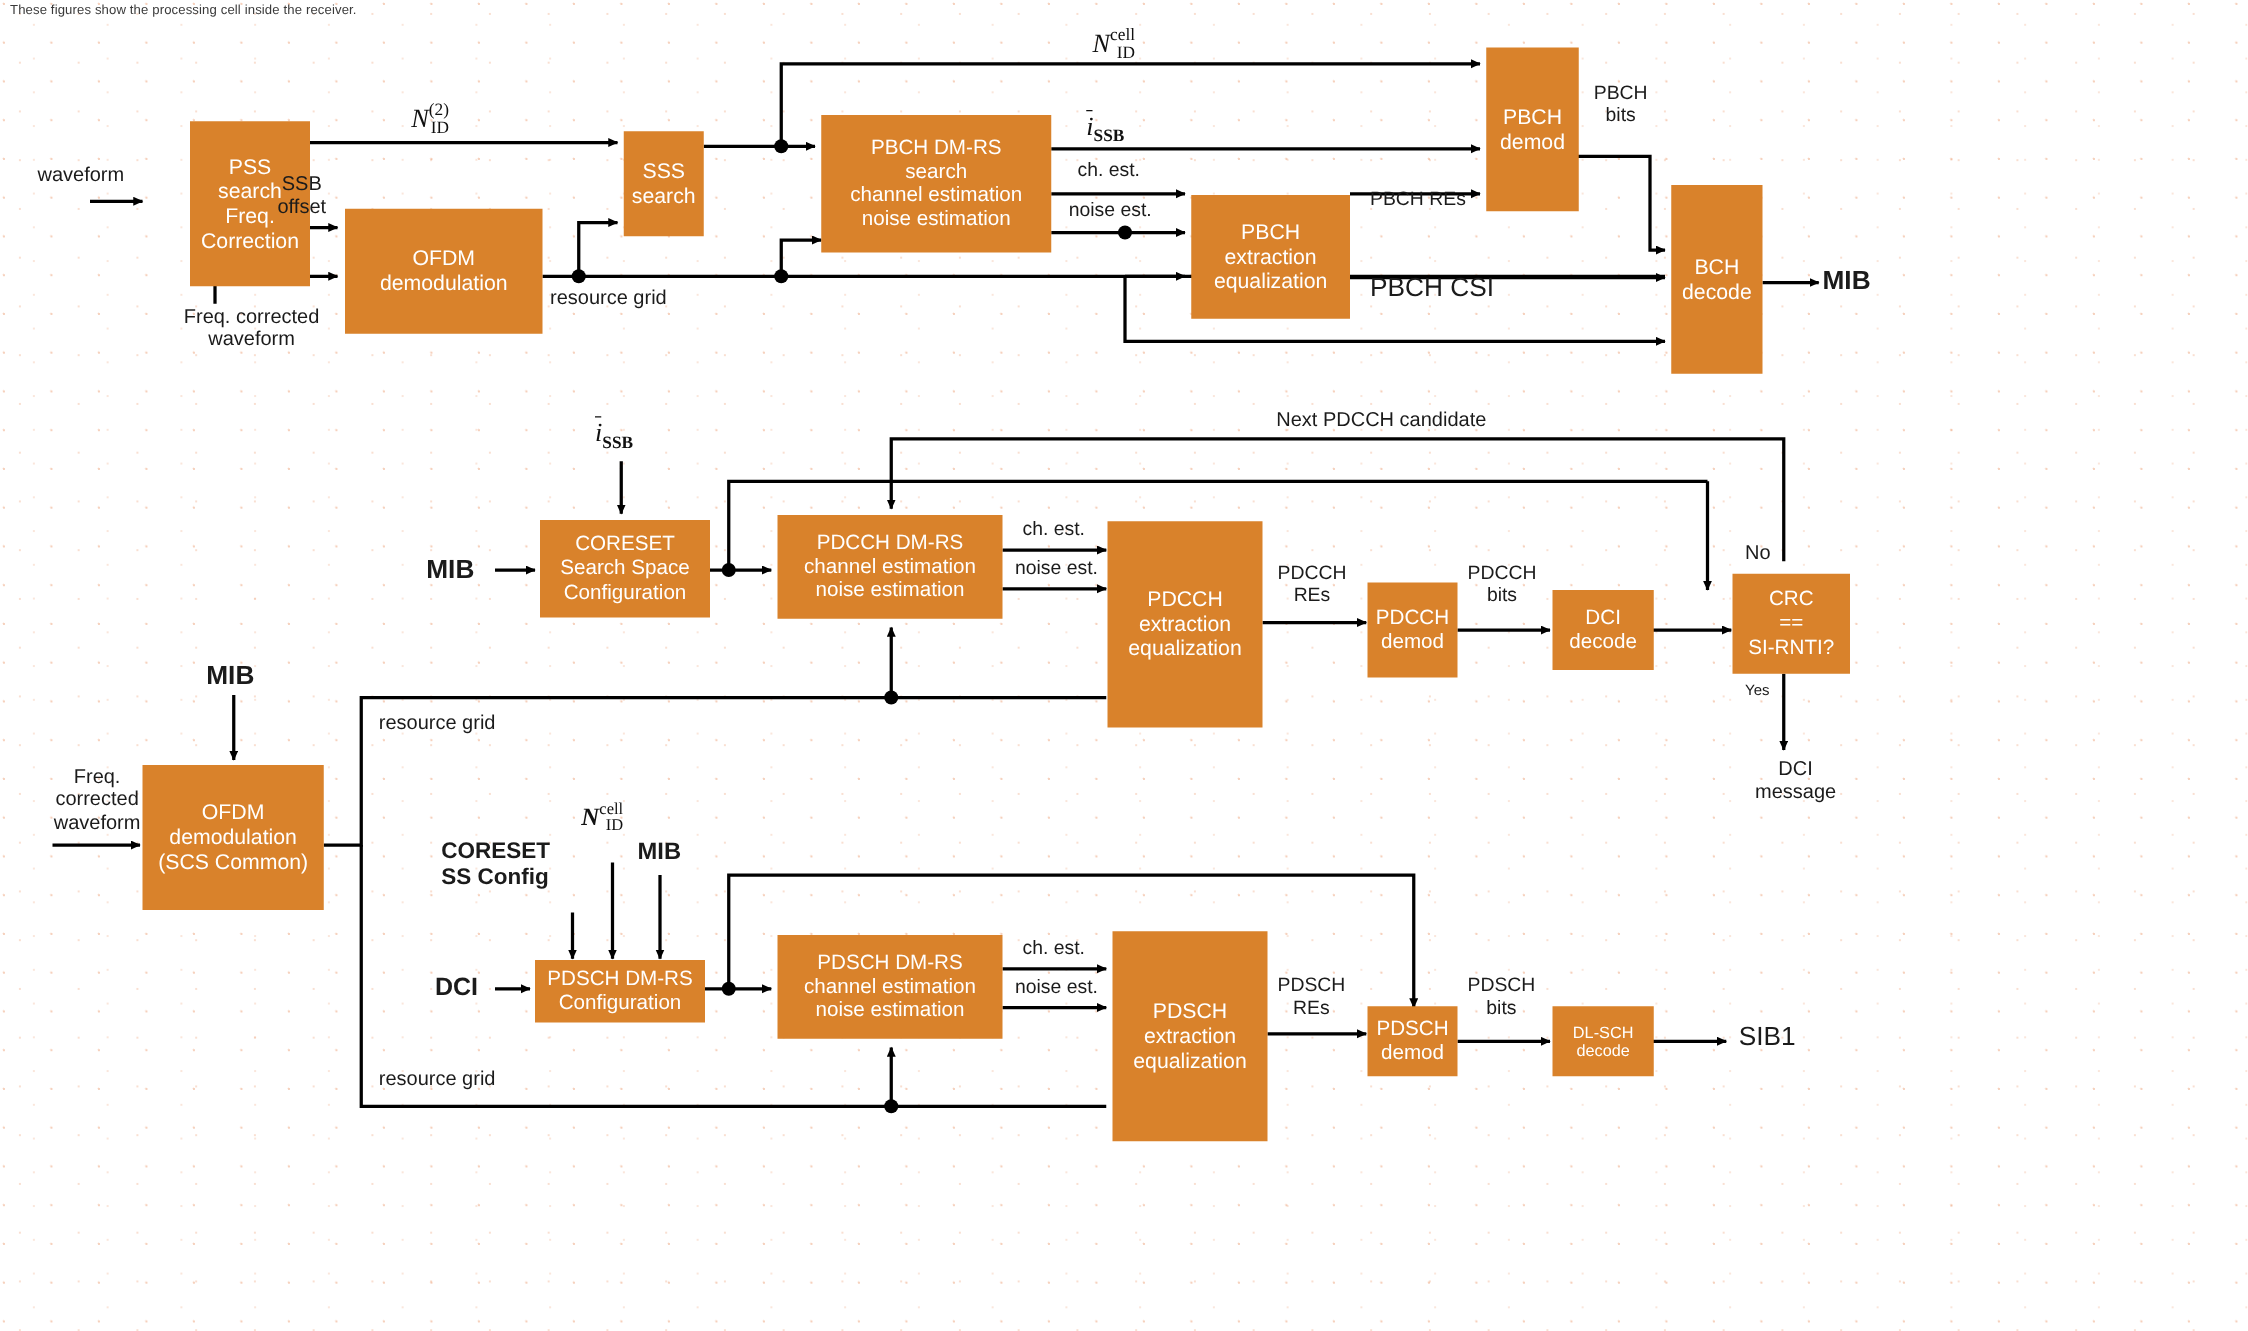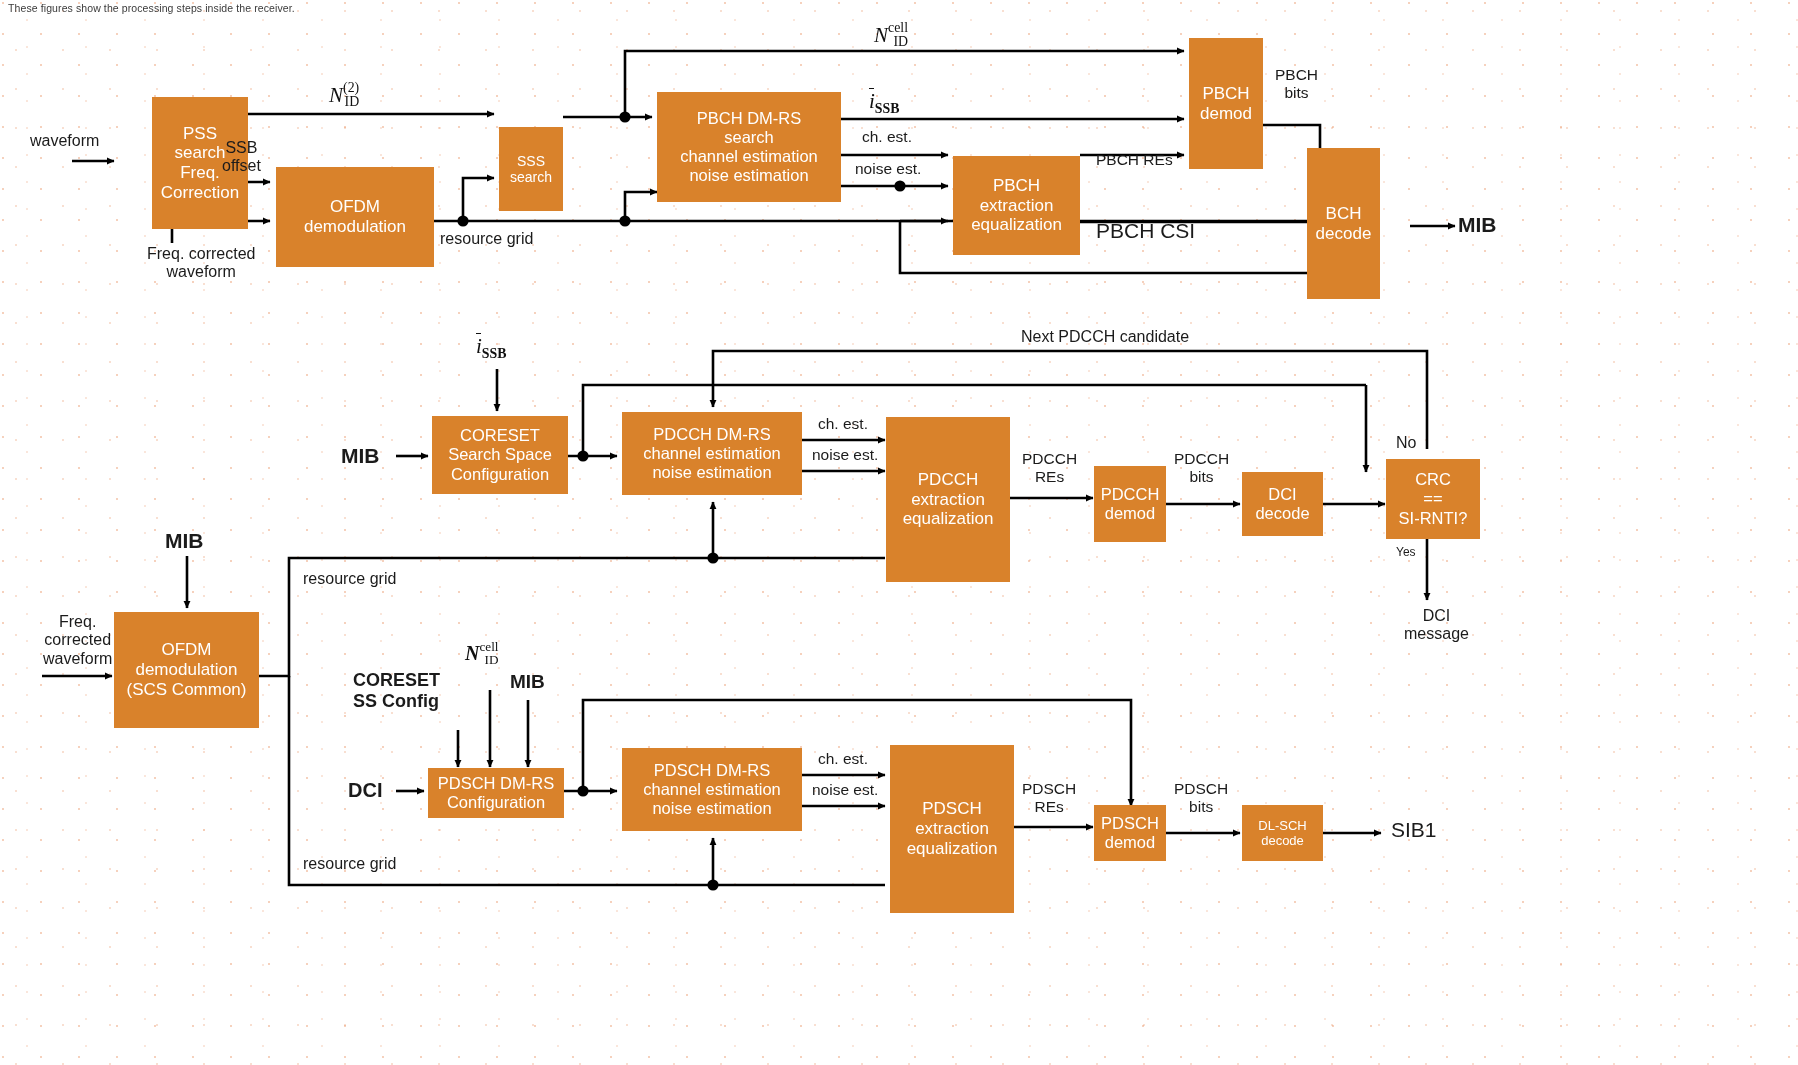--- a/index.html
+++ b/index.html
@@ -64,21 +64,21 @@
   .overbar::before{
     content:"";position:absolute;left:4%;right:12%;top:-0.06em;
     border-top:1.6px solid #111;
   }
 </style>
 </head>
 <body>
 
 <div id="texture"></div>
 
-<div id="caption">These figures show the processing steps inside the receiver.</div>
+<div id="caption">These figures show the processing cell inside the receiver.</div>
 
 <svg id="svg-layer" width="1798" height="1065">
   <defs>
     <marker id="ah" markerWidth="9" markerHeight="9" refX="7.4" refY="3.6" orient="auto" markerUnits="userSpaceOnUse">
       <path d="M0,0 L8,3.6 L0,7.2 z" fill="#000"></path>
     </marker>
   </defs>
   <g stroke="#000" stroke-width="2.6" fill="none">
 
     <line x1="72" y1="161" x2="114" y2="161" marker-end="url(#ah)"></line>
@@ -177,33 +177,33 @@
     <path d="M1322,833 L1381,833" marker-end="url(#ah)"></path>
   </g>
 </svg>
 
 <div class="box" style="left:132px;top:97px;width:96px;height:132px;font-size:17px;margin-left:20px;">
   <span>PSS<br>search<br>Freq.<br>Correction</span>
 </div>
 <div class="box" style="left:276px;top:167px;width:158px;height:100px;font-size:17px;">
   <span>OFDM<br>demodulation</span>
 </div>
-<div class="box" style="left:499px;top:105px;width:64px;height:84px;font-size:14px;margin-top:22px;">
+<div class="box" style="left:499px;top:105px;width:64px;height:84px;font-size:17px;">
   <span>SSS<br>search</span>
 </div>
 <div class="box" style="left:657px;top:92px;width:184px;height:110px;font-size:16.5px;">
   <span>PBCH DM-RS<br>search<br>channel estimation<br>noise estimation</span>
 </div>
 <div class="box" style="left:953px;top:156px;width:127px;height:99px;font-size:17px;">
   <span>PBCH<br>extraction<br>equalization</span>
 </div>
 <div class="box" style="left:1189px;top:38px;width:74px;height:131px;font-size:17px;">
   <span>PBCH<br>demod</span>
 </div>
-<div class="box" style="left:1307px;top:148px;width:73px;height:151px;font-size:17px;">
+<div class="box" style="left:1337px;top:148px;width:73px;height:151px;font-size:17px;">
   <span>BCH<br>decode</span>
 </div>
 
 <div class="lbl" style="left:30px;top:132px;font-size:16px;">waveform</div>
 <div class="lbl" style="left:222px;top:139px;font-size:16px;">
   <span>SSB</span><br><span>offset</span>
 </div>
 <div class="lbl" style="left:147px;top:245px;font-size:16px;text-align:center;">
   <span>Freq. corrected</span><br><span>waveform</span>
 </div>

